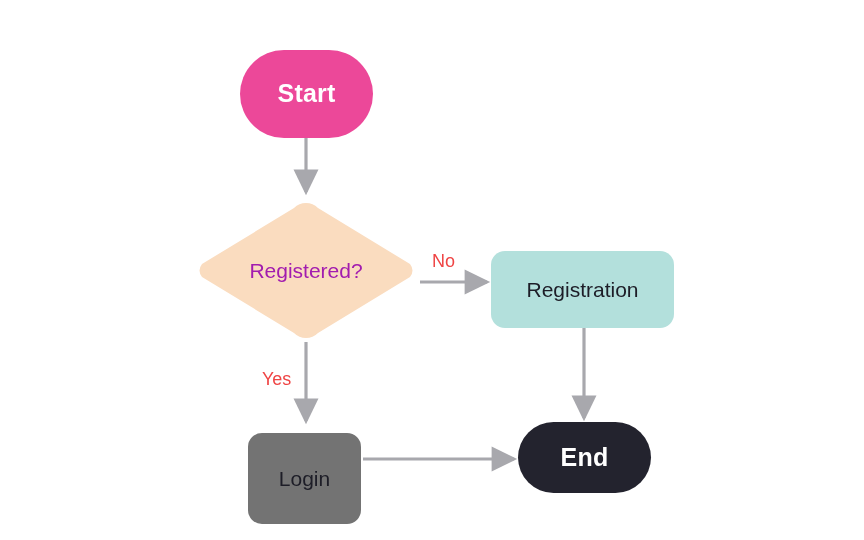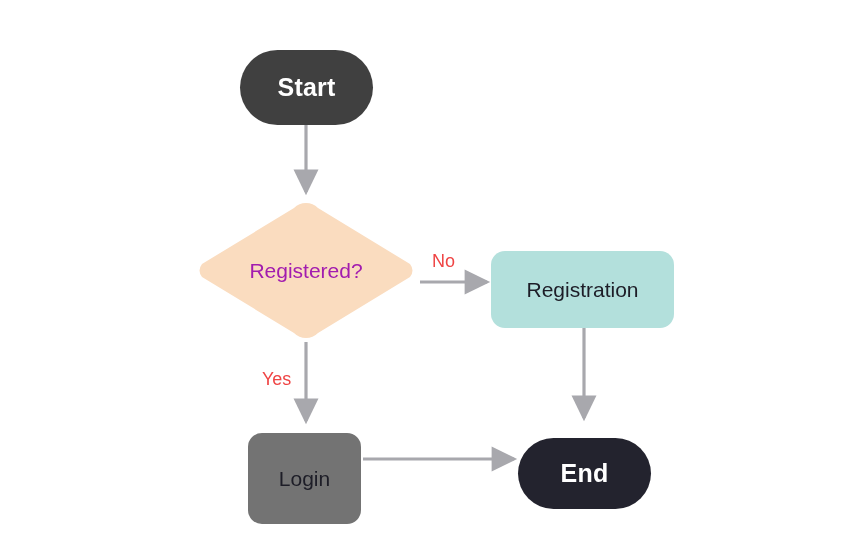--- a/index.html
+++ b/index.html
@@ -95,21 +95,21 @@
 
     <line x1="420" y1="282" x2="487" y2="282" stroke="#a8a8ad" stroke-width="3.2" marker-end="url(#arrowhead)"></line>
 
     <line x1="306" y1="342" x2="306" y2="421" stroke="#a8a8ad" stroke-width="3.2" marker-end="url(#arrowhead)"></line>
 
     <line x1="584" y1="321" x2="584" y2="418" stroke="#a8a8ad" stroke-width="3.2" marker-end="url(#arrowhead)"></line>
 
     <line x1="363" y1="459" x2="514" y2="459" stroke="#a8a8ad" stroke-width="3.2" marker-end="url(#arrowhead)"></line>
   </svg>
 
-  <div class="node node-terminal" style="left:240px; top:50px; width:133px; height:75px; background:#404040;text-align:right;">
+  <div class="node node-terminal" style="left:240px; top:50px; width:133px; height:88px; background:#ec4899;text-align:right;">
     <span>Start</span>
   </div>
 
   <div class="node-decision-wrap" style="left:193px; top:199px; width:226px; height:143px;">
     <svg class="node-decision-shape" viewBox="0 0 226 143" xmlns="http://www.w3.org/2000/svg">
       <path d="M 113 4
                Q 120 4 125 9
                L 217 65
                Q 222 71.5 217 78
                L 125 134
@@ -124,21 +124,21 @@
   </div>
 
   <div class="node node-process" style="left:491px; top:243px; width:183px; height:77px; background:#b3e0dc;">
     <span>Registration</span>
   </div>
 
   <div class="node node-process" style="left:248px; top:425px; width:113px; height:91px; background:#737373;">
     <span>Login</span>
   </div>
 
-  <div class="node node-terminal" style="left:518px; top:422px; width:133px; height:71px; background:#23232e;margin-top:16px;">
+  <div class="node node-terminal" style="left:518px; top:422px; width:133px; height:71px; background:#23232e;">
     <span>End</span>
   </div>
 
   <div class="edge-label" style="left:432px; top:251px;">No</div>
 
   <div class="edge-label" style="left:262px; top:369px;">Yes</div>
 
 </div>
 
 </body></html>

